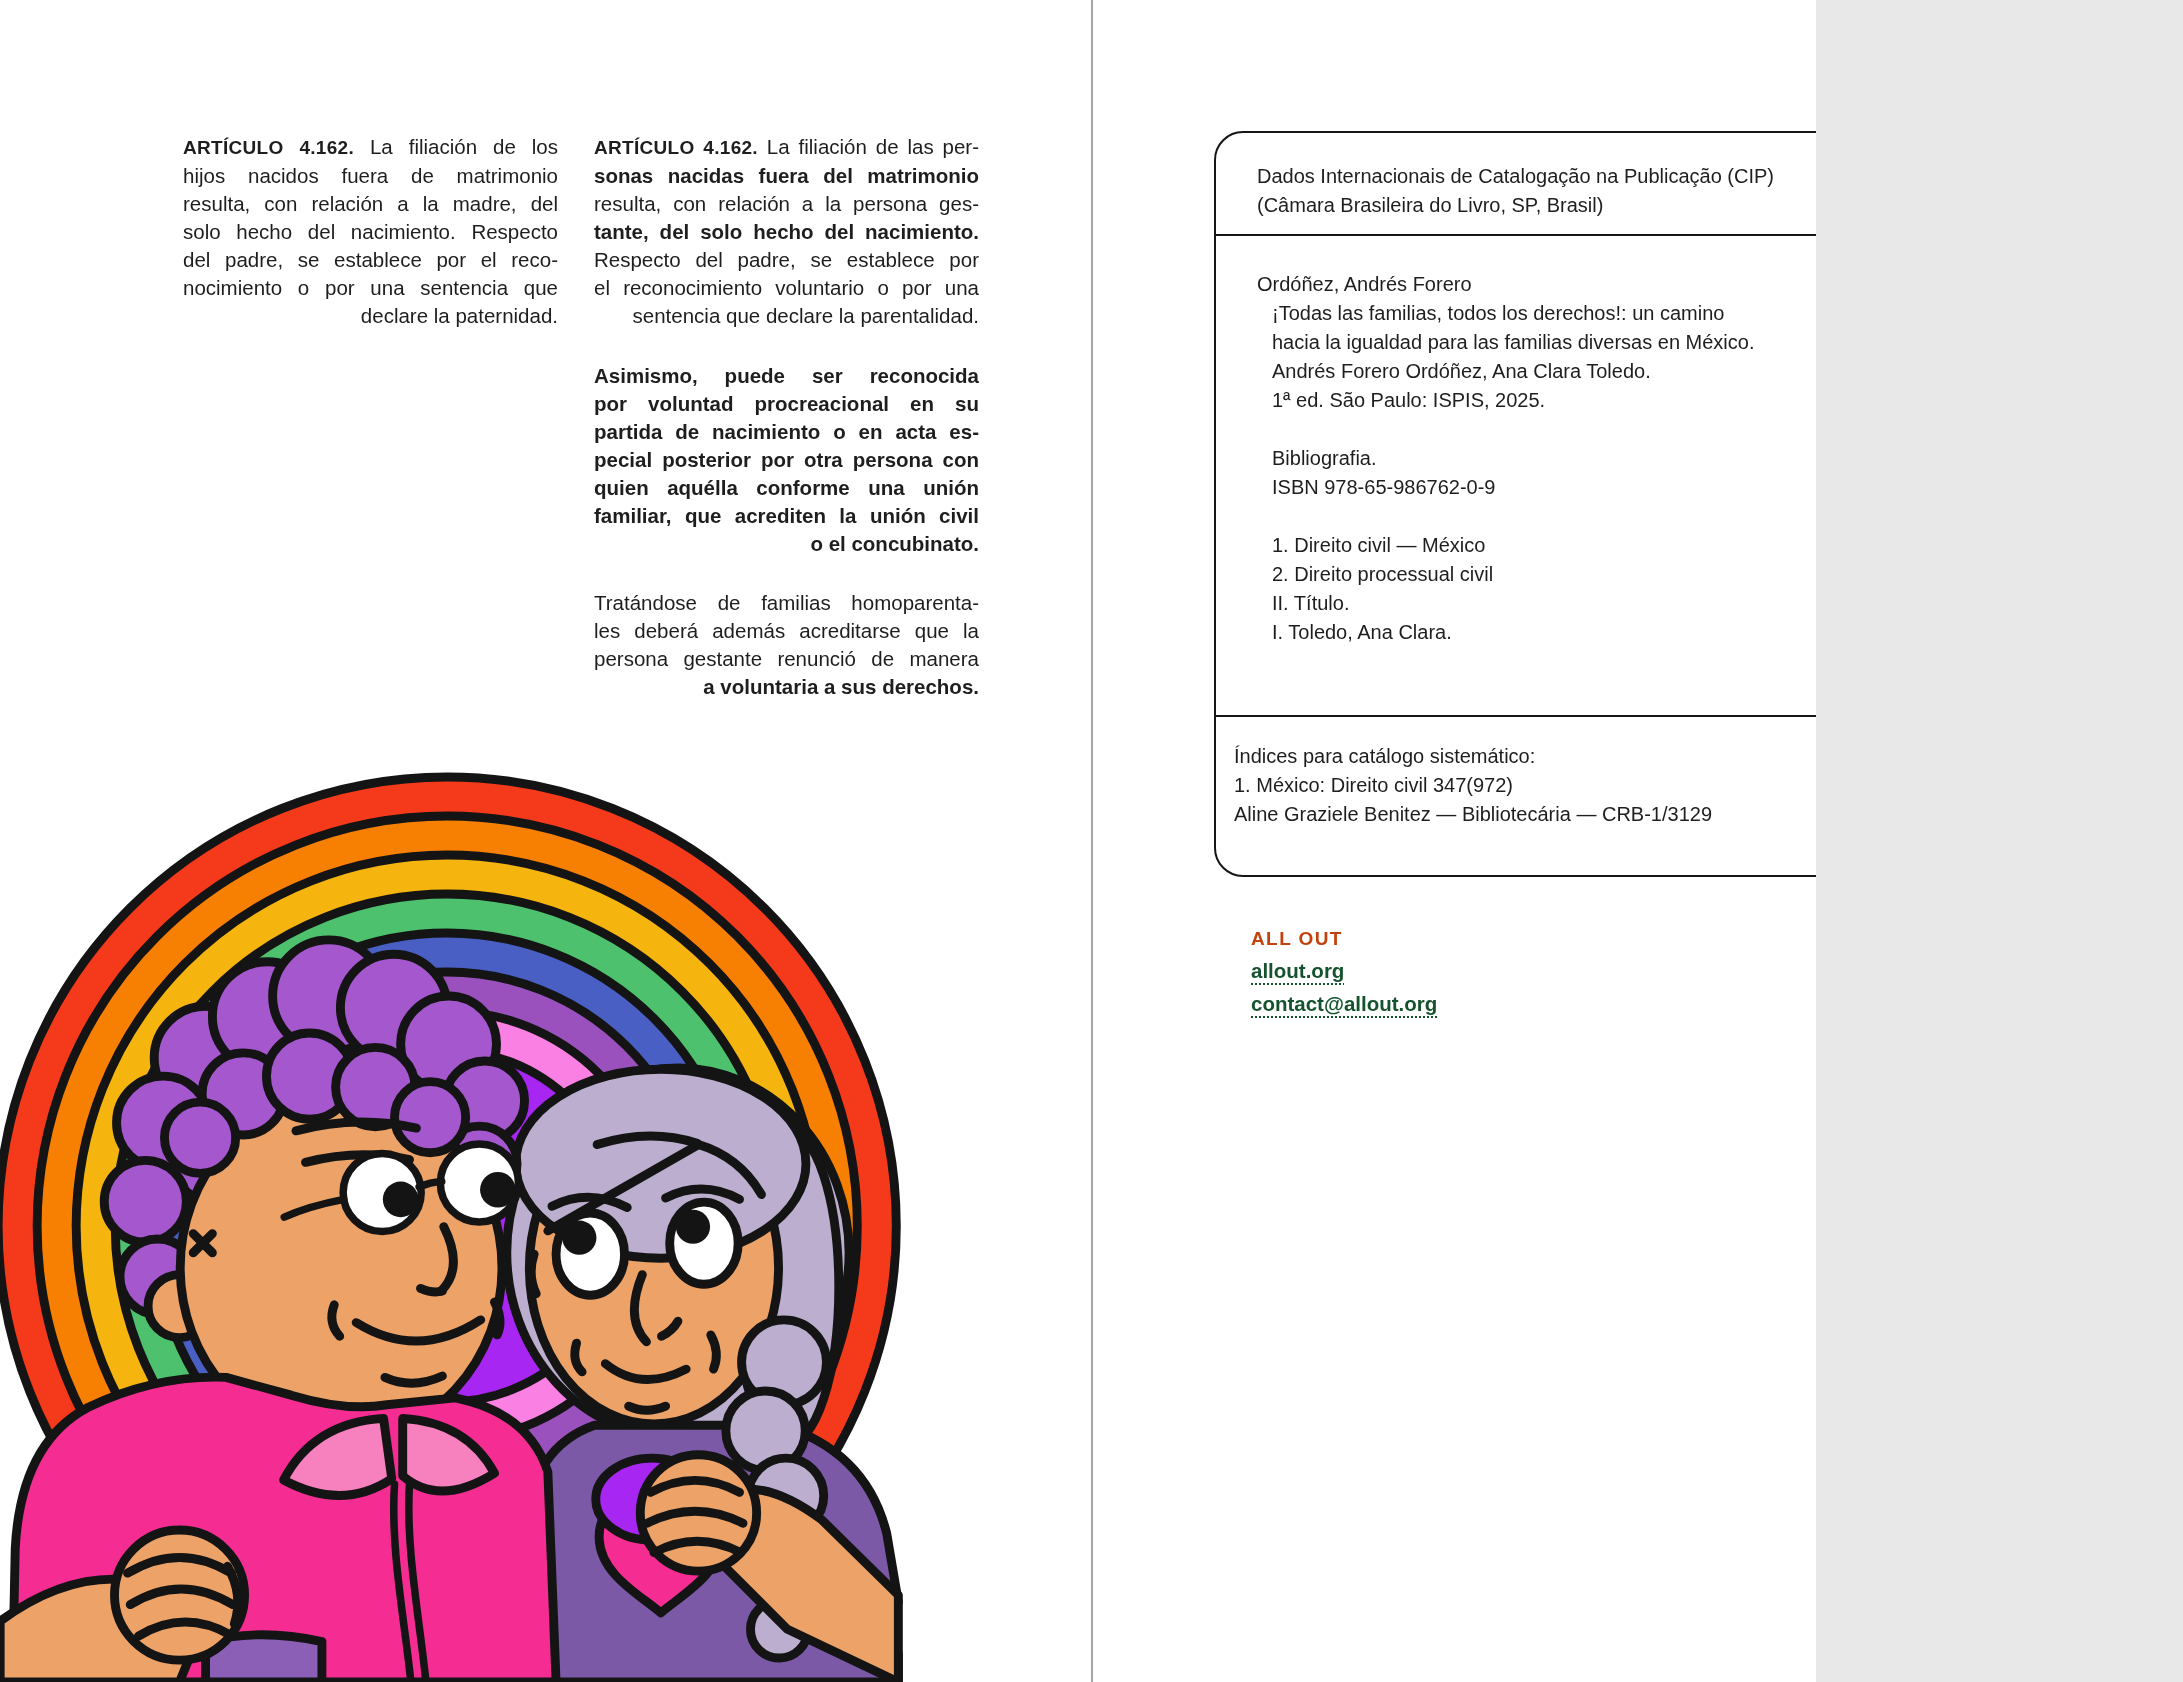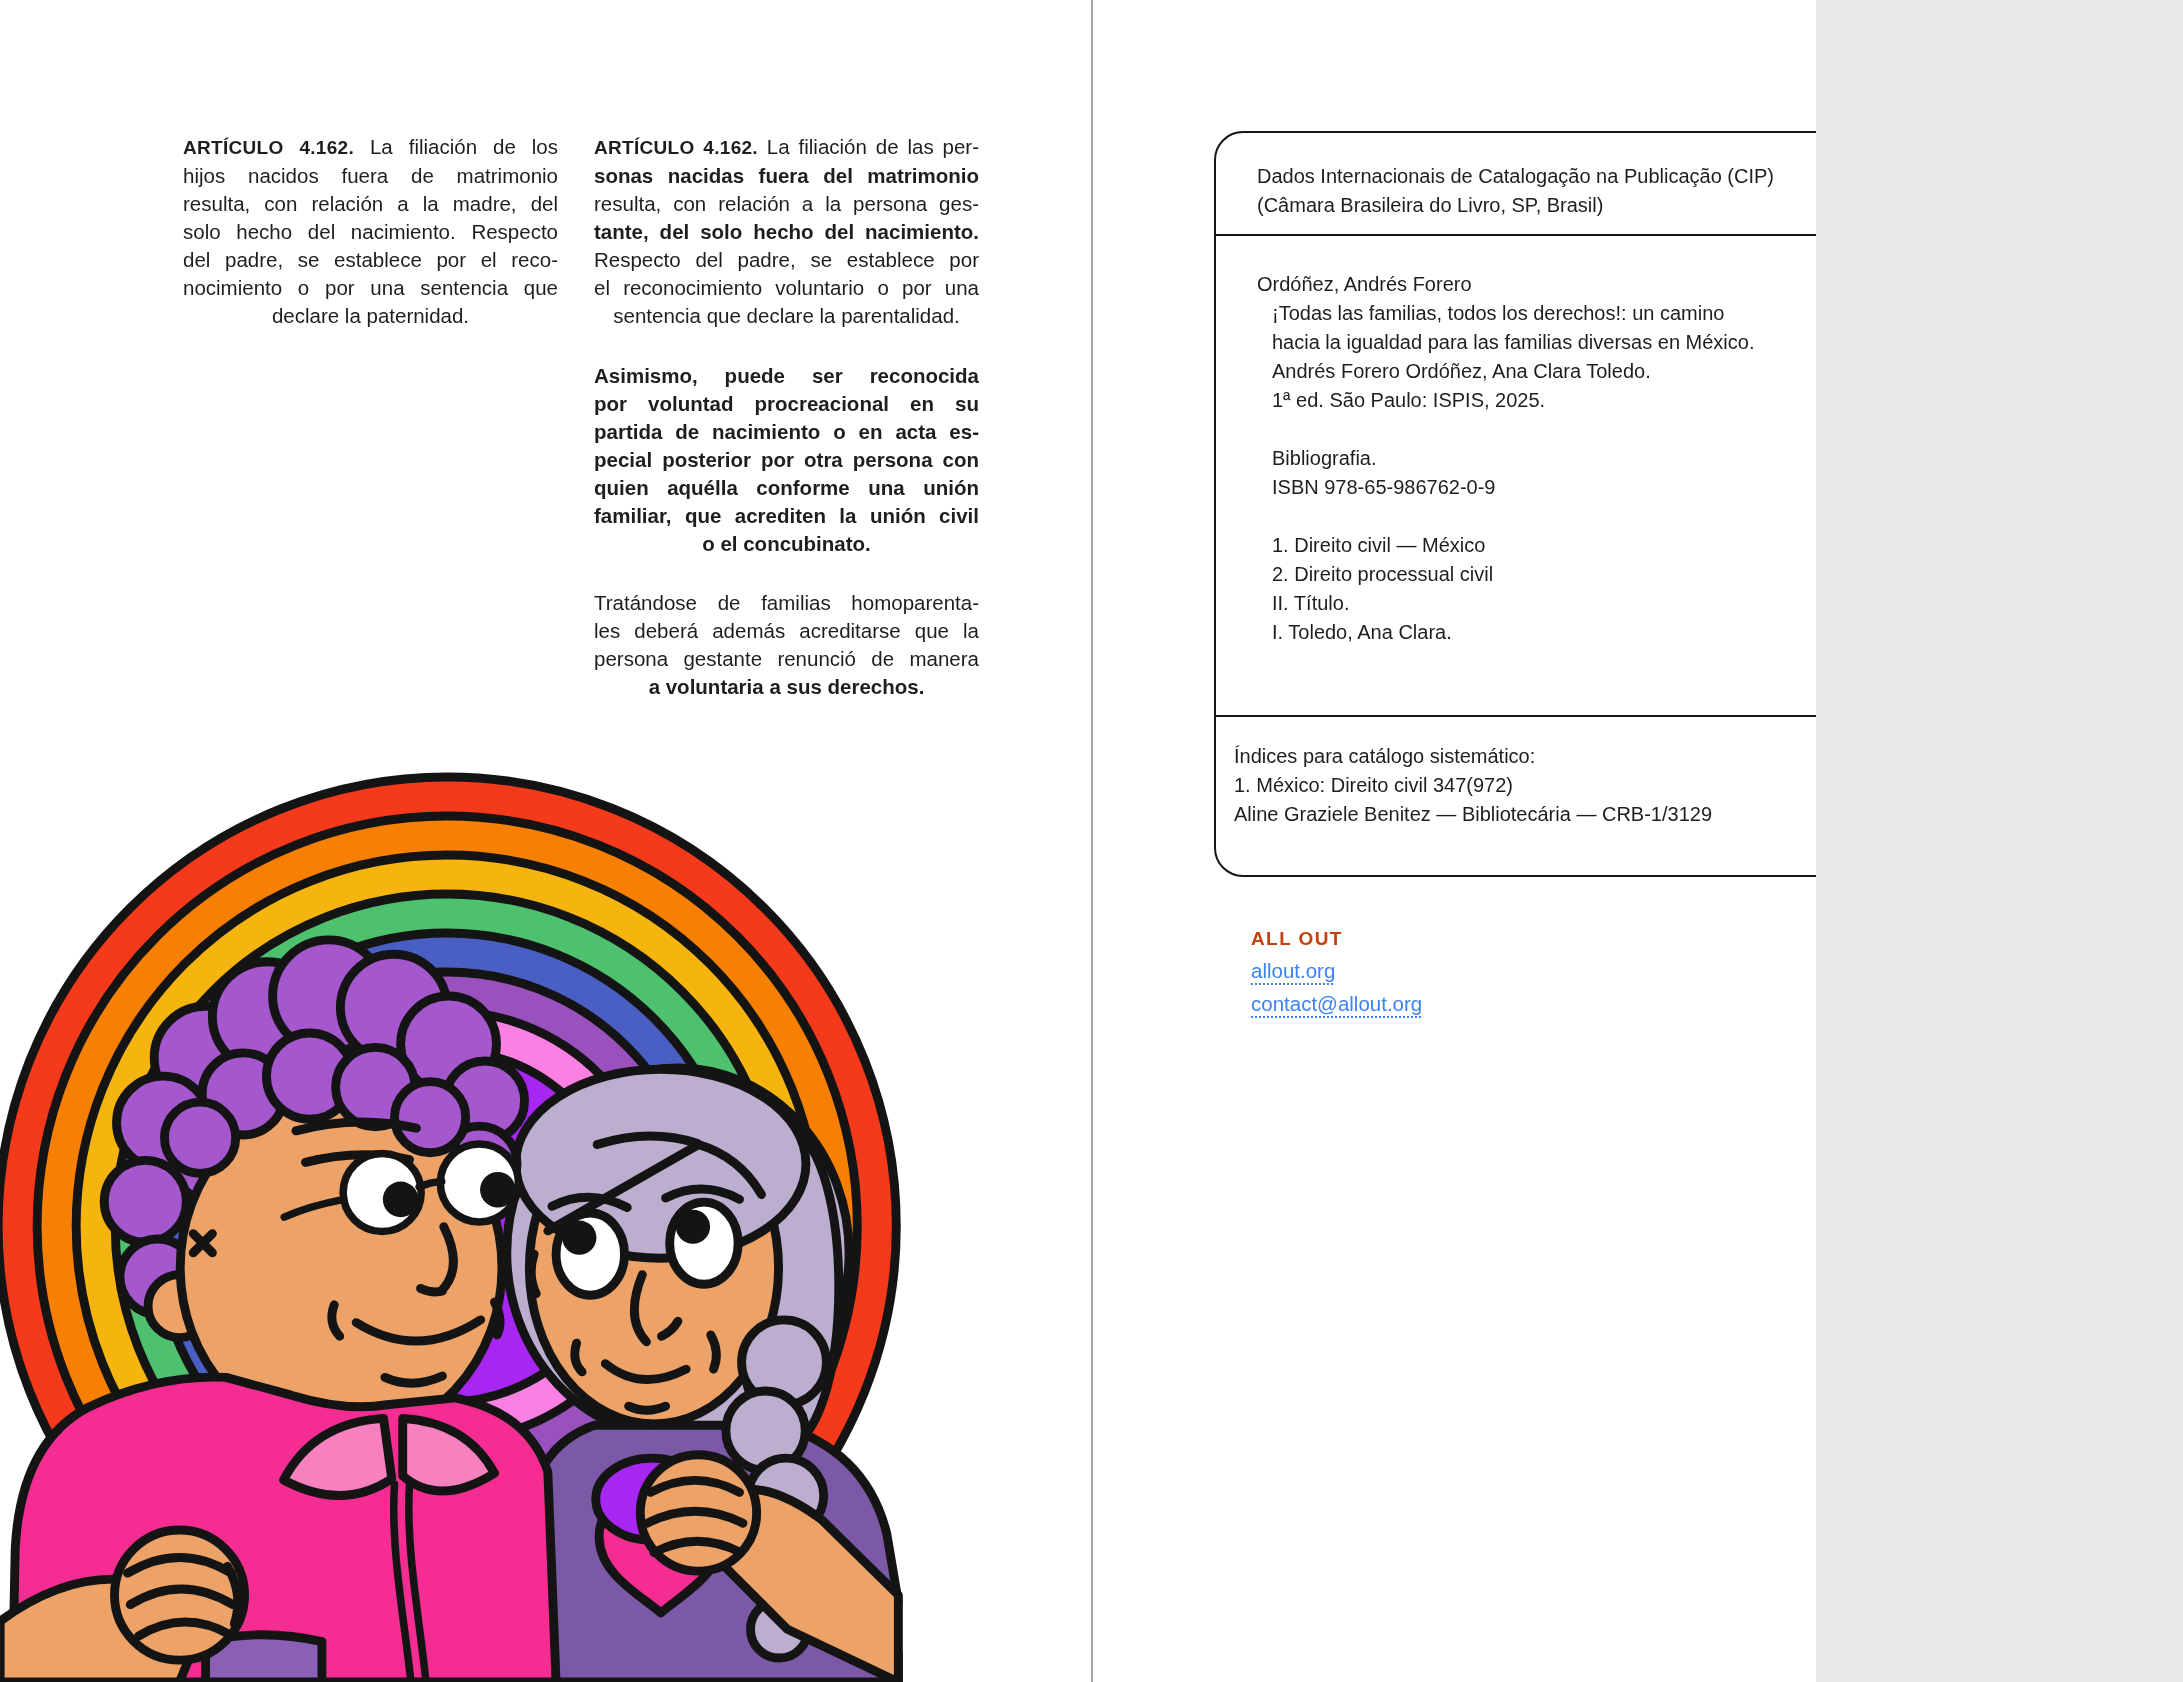--- a/index.html
+++ b/index.html
@@ -8,39 +8,39 @@
   
   .fold{position:absolute;left:1091px;top:0;width:2.1px;height:1682px;background:#a3a7a3;}
 
   
   .col{position:absolute;top:133px;font-size:20.5px;line-height:28px;}
   .col1{left:183px;width:375px;}
   .col2{left:594px;width:385px;}
   .par + .par{margin-top:31.5px;}
   .line{text-align:justify;}
   .line.j{text-align-last:justify;}
-  .line.last{text-align:center;}
+  .line.last{text-align:right;}
   .b{font-weight:700;}
   .artlabel{font-weight:700;font-size:19px;letter-spacing:0.3px;}
 
   
   .cip{position:absolute;left:1214px;top:131px;width:659px;height:746px;box-sizing:border-box;
        border:2.1px solid #161616;border-radius:29px;display:flex;flex-direction:column;
        font-size:20px;line-height:29px;}
   .cip-header{height:103px;box-sizing:border-box;border-bottom:2.1px solid #161616;padding:29px 41px 0 41px;}
   .cip-body{height:481px;box-sizing:border-box;border-bottom:2.1px solid #161616;padding:34px 31px 0 41px;}
   .cip-footer{flex:1;padding:25px 41px 0 18px;}
   .ind1{padding-left:15px;}
   .blank{height:29px;}
   .reg{display:flex;justify-content:space-between;}
 
   
   .pub{position:absolute;left:1251px;top:928px;}
   .pub-name{font-weight:700;font-size:19px;letter-spacing:1.4px;color:#c2410c;}
-  .pub-link{display:table;margin-top:9px;font-size:20.5px;font-weight:400;color:#3b82f6;
+  .pub-link{display:table;margin-top:9px;font-size:20.5px;font-weight:700;color:#14532d;
             text-decoration:underline dotted 2.1px;text-underline-offset:4.8px;cursor:pointer;}
 
   
   .logo{position:absolute;left:1884px;top:1279px;color:#e9284e;font-weight:800;font-size:44px;
         line-height:39px;letter-spacing:1.4px;transform:rotate(-8deg) skewX(-3deg);transform-origin:left top;}
   .logo .l2{margin-left:6.8px;}
 
   .illu{position:absolute;left:0;top:753px;}
 </style>
 </head>

